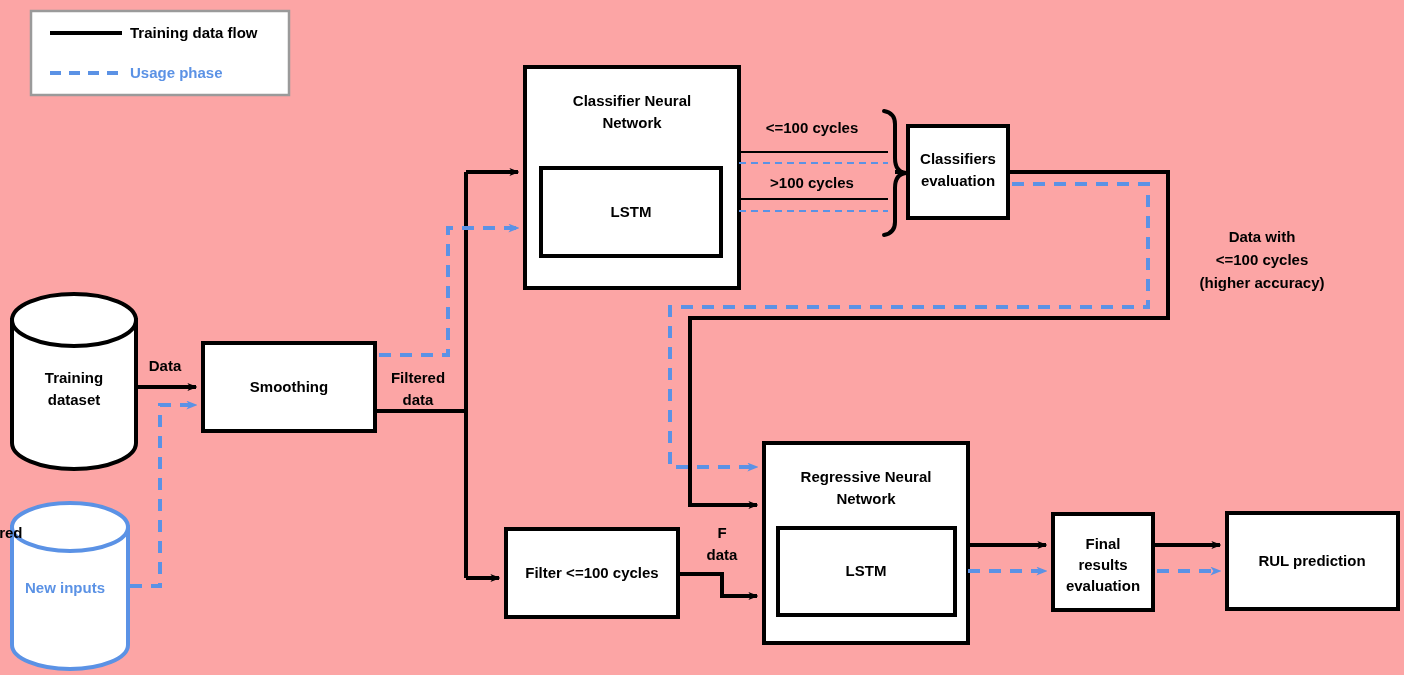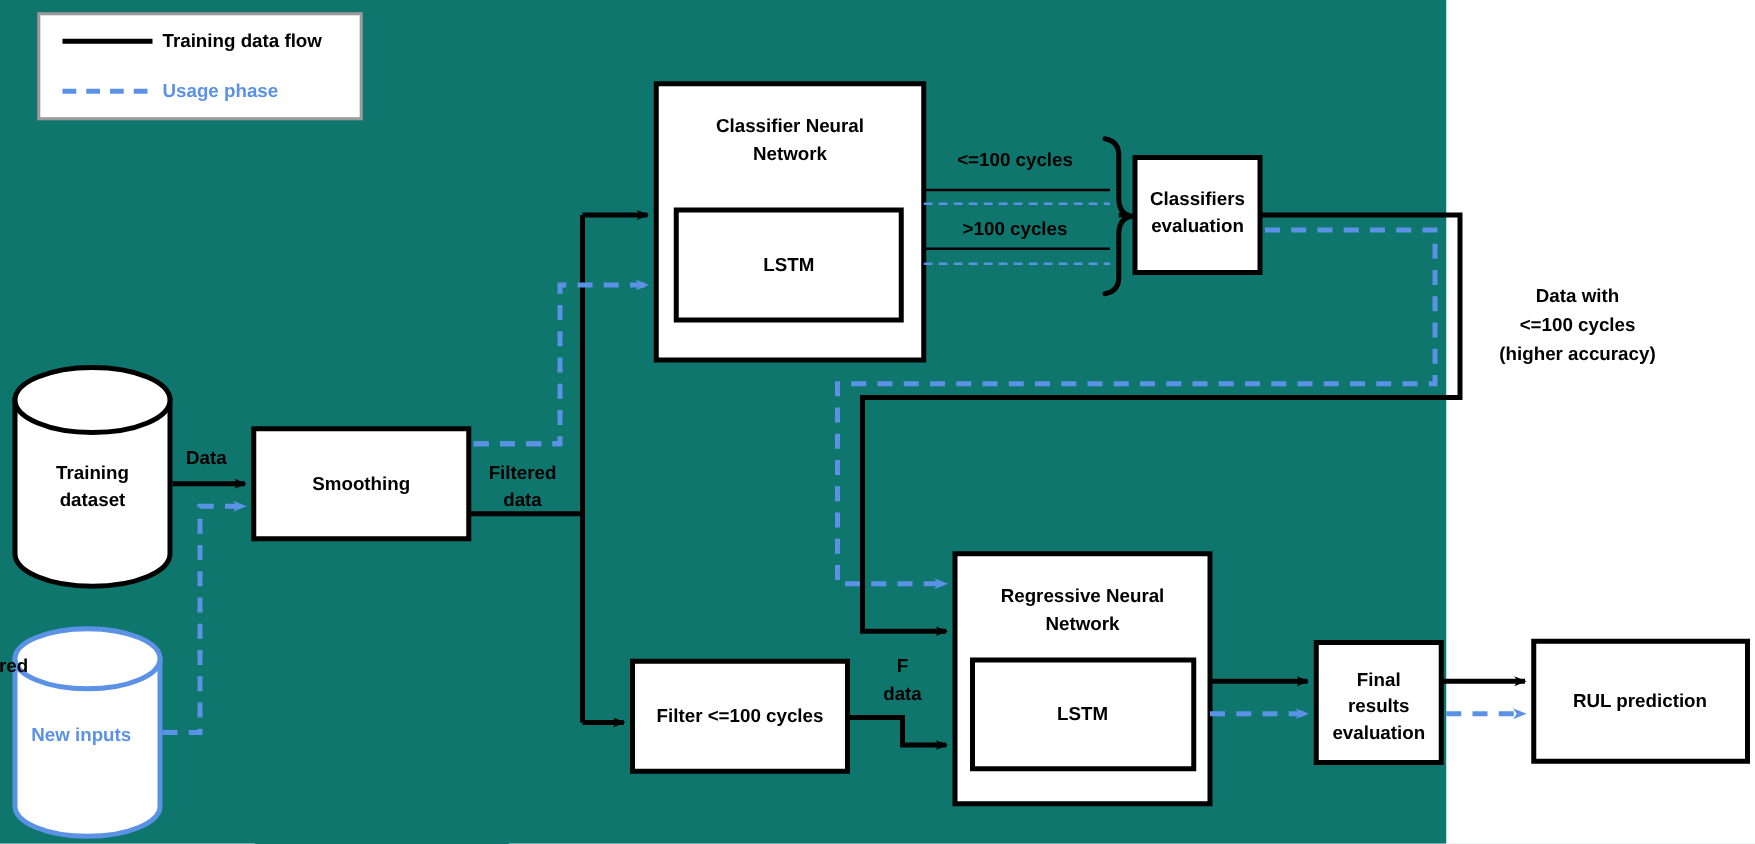--- a/index.html
+++ b/index.html
@@ -1,18 +1,18 @@
 <!DOCTYPE html>
 <html><head>
 <meta charset="utf-8">
 <style>
   html,body{margin:0;padding:0;background:#ffffff;}
   body{width:1404px;height:675px;overflow:hidden;
        font-family:"Liberation Sans", sans-serif;}
-  #stage{position:relative;width:1157px;height:675px;background:#0f766e;}
+  #stage{position:relative;width:1404px;height:675px;background:#fca5a5;}
   svg.diagram{position:absolute;left:0;top:0;width:1404px;height:675px;}
   .lbl{font-family:"Liberation Sans", sans-serif;font-weight:bold;fill:#000;}
   .lbl-blue{font-family:"Liberation Sans", sans-serif;font-weight:bold;fill:#5b92e5;}
   text{dominant-baseline:middle;}
 </style>
 </head>
 <body>
 
 <div id="stage">
 <svg class="diagram" viewBox="0 0 1404 675" xmlns="http://www.w3.org/2000/svg">

